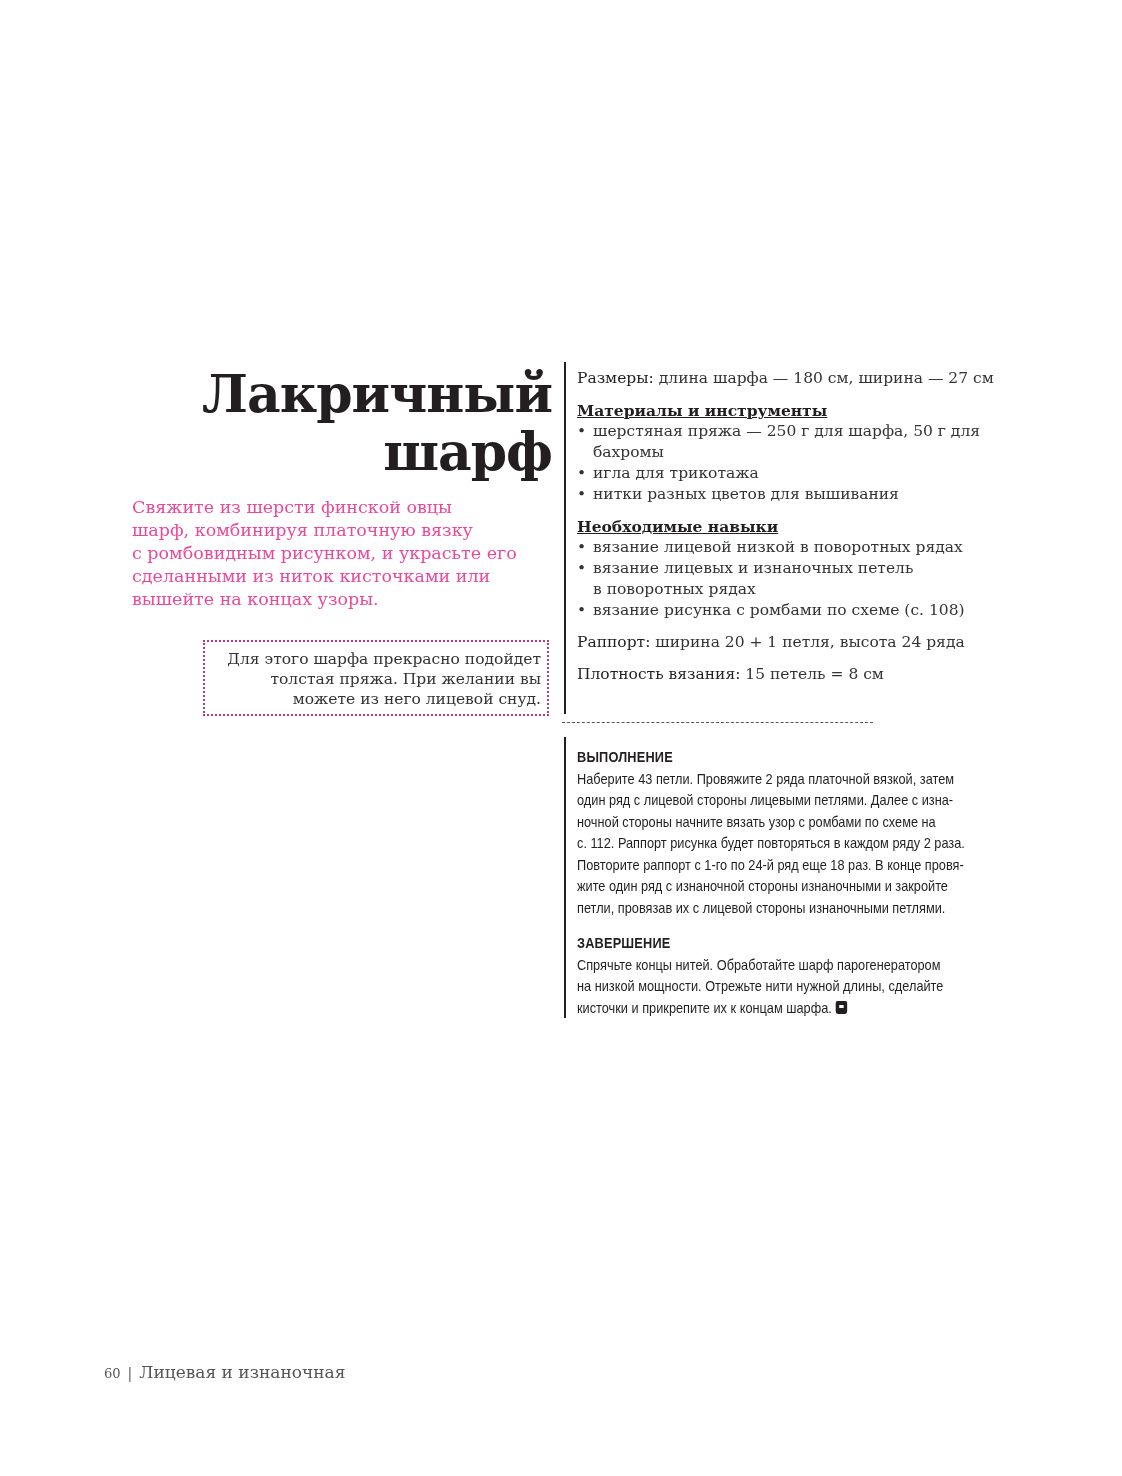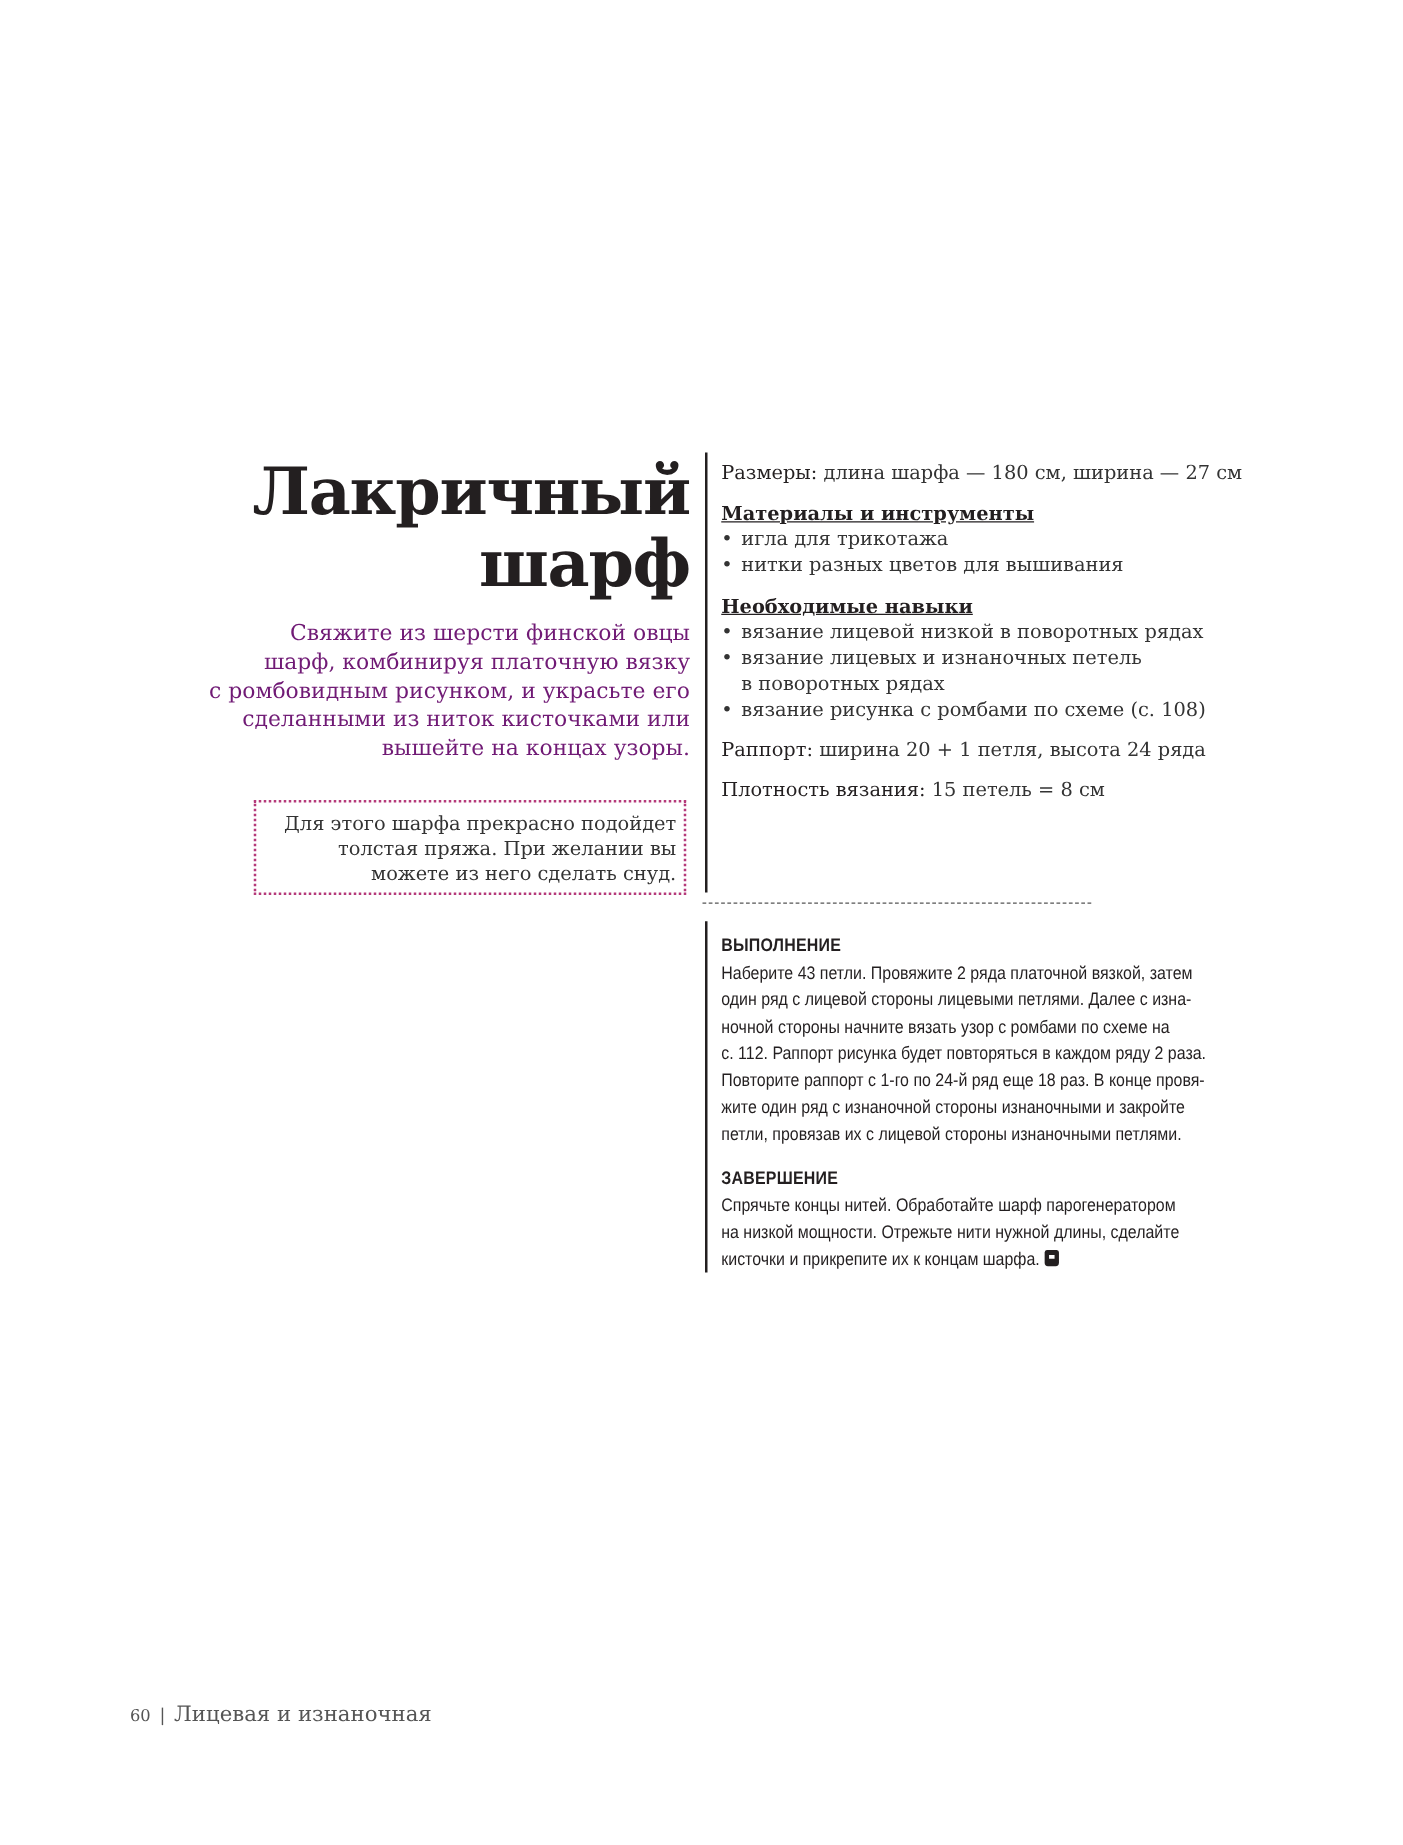--- a/index.html
+++ b/index.html
@@ -9,21 +9,21 @@
     position: absolute; right: 570px; top: 365px;
     font-family: "DejaVu Serif", serif; font-weight: bold;
     font-size: 52px; line-height: 58px; text-align: right; letter-spacing: -1px;
     color: #231f20;
   }
   .title span { display: block; }
 
   .intro {
     position: absolute; right: 570px; top: 496px; width: 420px;
     font-family: "DejaVu Serif", serif; font-size: 17.5px; line-height: 23px;
-    text-align: right; color: #701a75;
+    color: #ec4899;
   }
   .intro span { display: block; white-space: nowrap; }
 
   .tip-box {
     position: absolute; left: 203px; top: 640px; width: 346px; height: 76px;
     border: 2px dotted #b5397a; box-sizing: border-box;
     padding: 7px 6px 0 6px;
     font-family: "DejaVu Serif", serif; font-size: 15.5px; line-height: 20px;
     text-align: right; color: #333;
   }
@@ -85,31 +85,35 @@
   <span>Свяжите из шерсти финской овцы</span>
   <span>шарф, комбинируя платочную вязку</span>
   <span>с ромбовидным рисунком, и украсьте его</span>
   <span>сделанными из ниток кисточками или</span>
   <span>вышейте на концах узоры.</span>
 </div>
 
 <div class="tip-box">
   <span>Для этого шарфа прекрасно подойдет</span>
   <span>толстая пряжа. При желании вы</span>
-  <span>можете из него сделать снуд.</span>
+  <span>можете из него лицевой снуд.</span>
 </div>
 
 <div class="vline top"></div>
 <div class="vline bottom"></div>
 
 <div class="specs">
   <div class="spec-line"><b>Размеры:</b><span> длина шарфа — 180 см, ширина — 27 см</span></div>
   <div class="gap"></div>
   <div class="spec-head">Материалы и инструменты</div>
   <ul class="bullets">
+    <li>
+      <span>шерстяная пряжа — 250 г для шарфа, 50 г для</span>
+      <span>бахромы</span>
+    </li>
     <li>
         <span>игла для трикотажа</span>
       </li>
     <li>
         <span>нитки разных цветов для вышивания</span>
       </li>
   </ul>
   <div class="gap"></div>
   <div class="spec-head">Необходимые навыки</div>
   <ul class="bullets">

